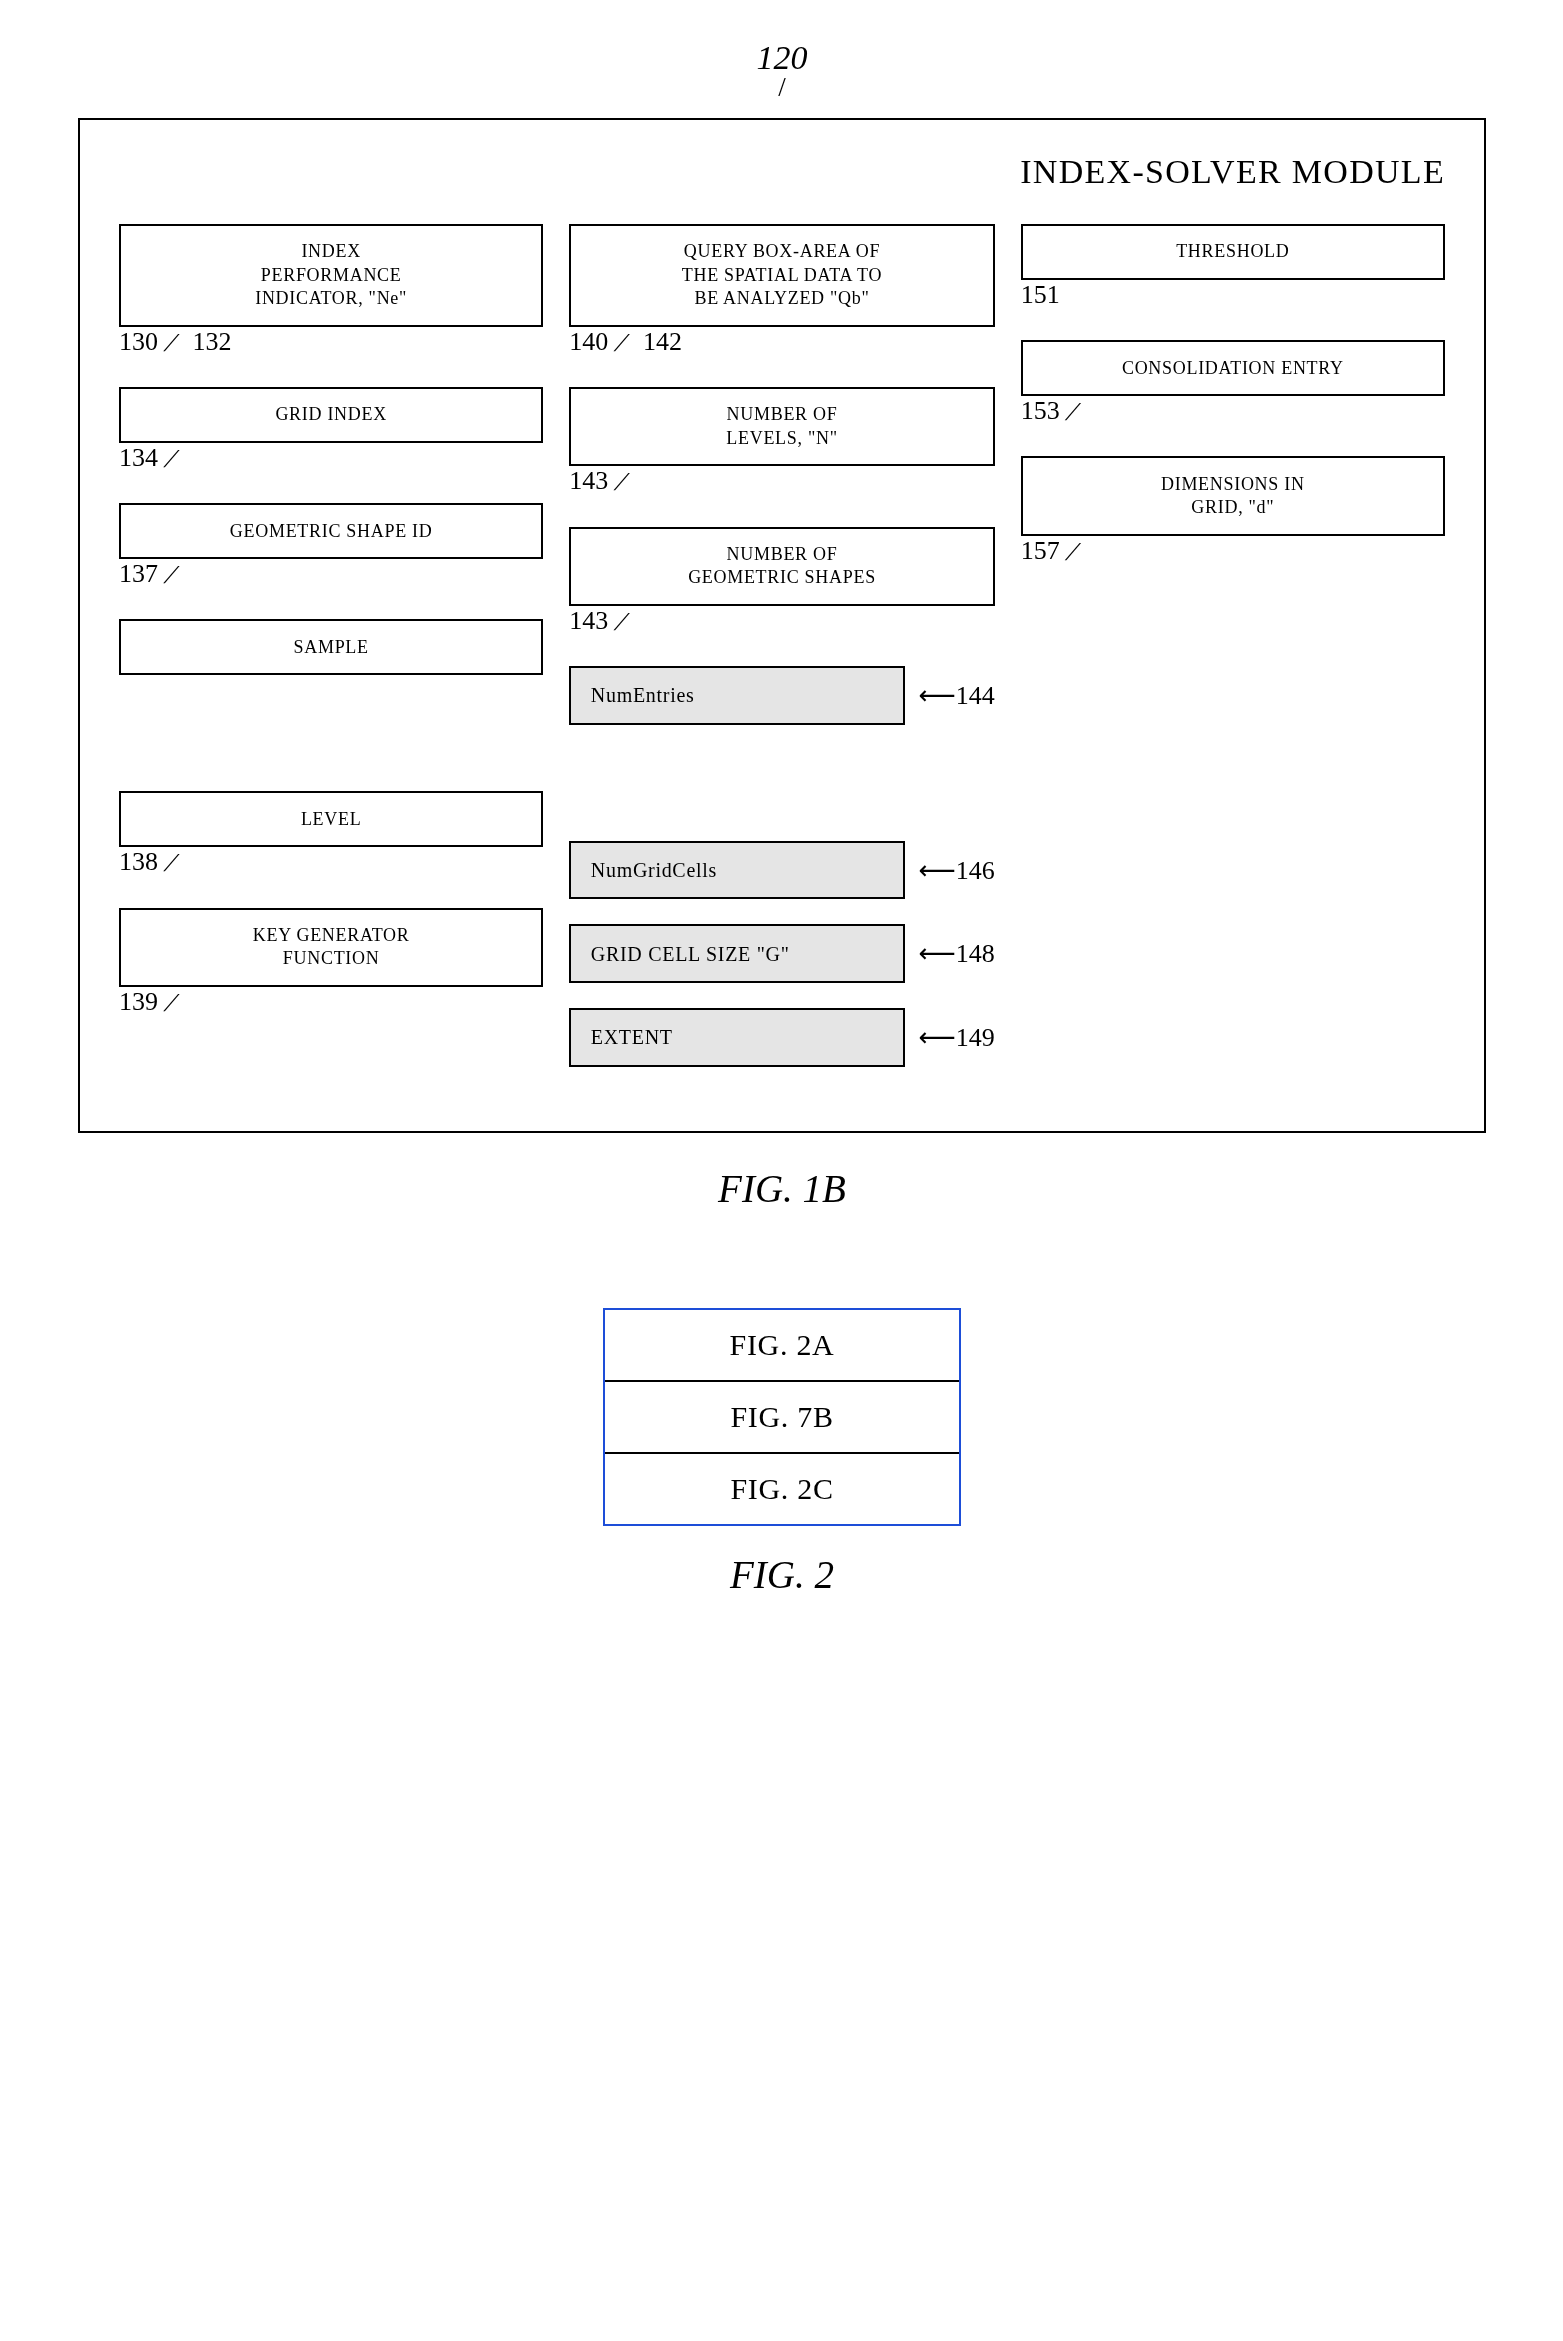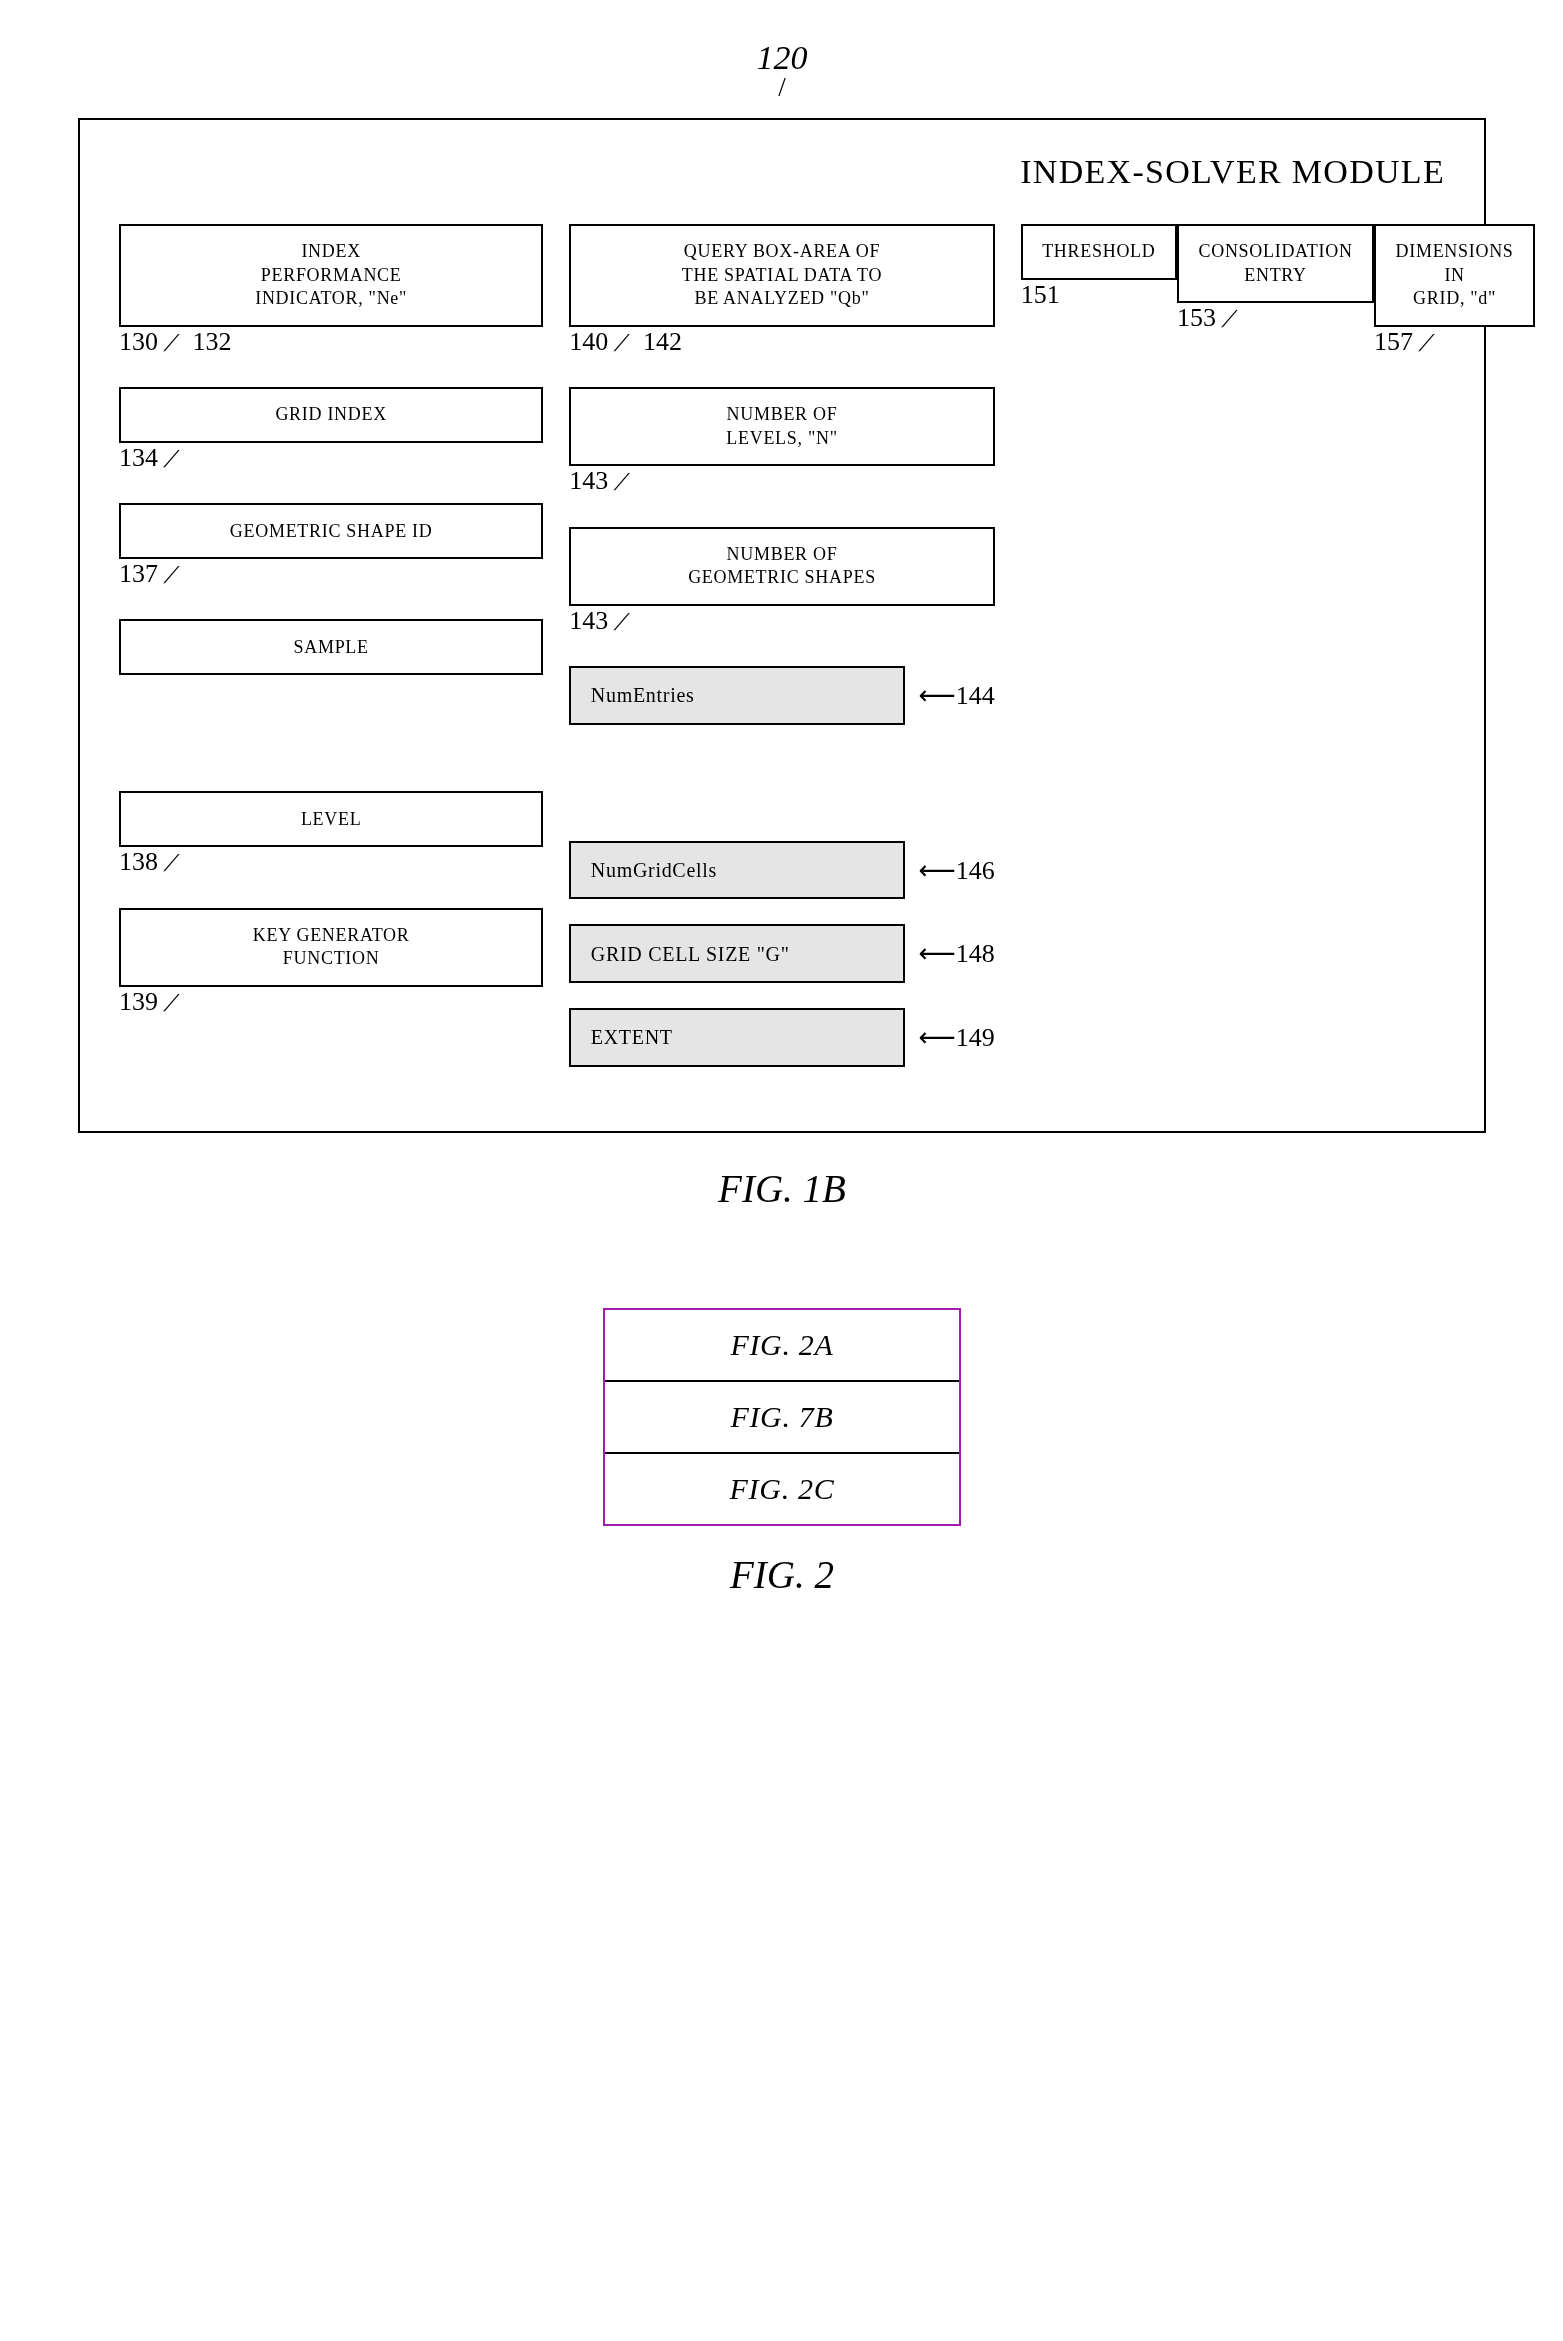--- a/index.html
+++ b/index.html
@@ -60,21 +60,21 @@
       width: 36%;
       display: flex;
       flex-direction: column;
       gap: 0;
       padding: 0 26px;
     }
 
     .col-right {
       width: 32%;
       display: flex;
-      flex-direction: row;
+      flex-direction: column;
       gap: 0;
     }
 
     
     .data-box {
       border: 2px solid #000;
       padding: 14.3px 19.5px;
       text-align: center;
       font-size: 18px;
       letter-spacing: 0.7px;
@@ -127,23 +127,22 @@
 
     
     .fig2-container {
       display: flex;
       flex-direction: column;
       align-items: center;
       margin-top: 52px;
     }
 
     .fig2-table {
-      border: 2px solid #a21caf;
+      border: 2px solid #1d4ed8;
       width: 358px;
-      font-style: italic;
     }
 
     .fig2-row {
       border-bottom: 2px solid #000;
       padding: 18px 26px;
       text-align: center;
       font-size: 30px;
       letter-spacing: 0.7px;
     }
 

